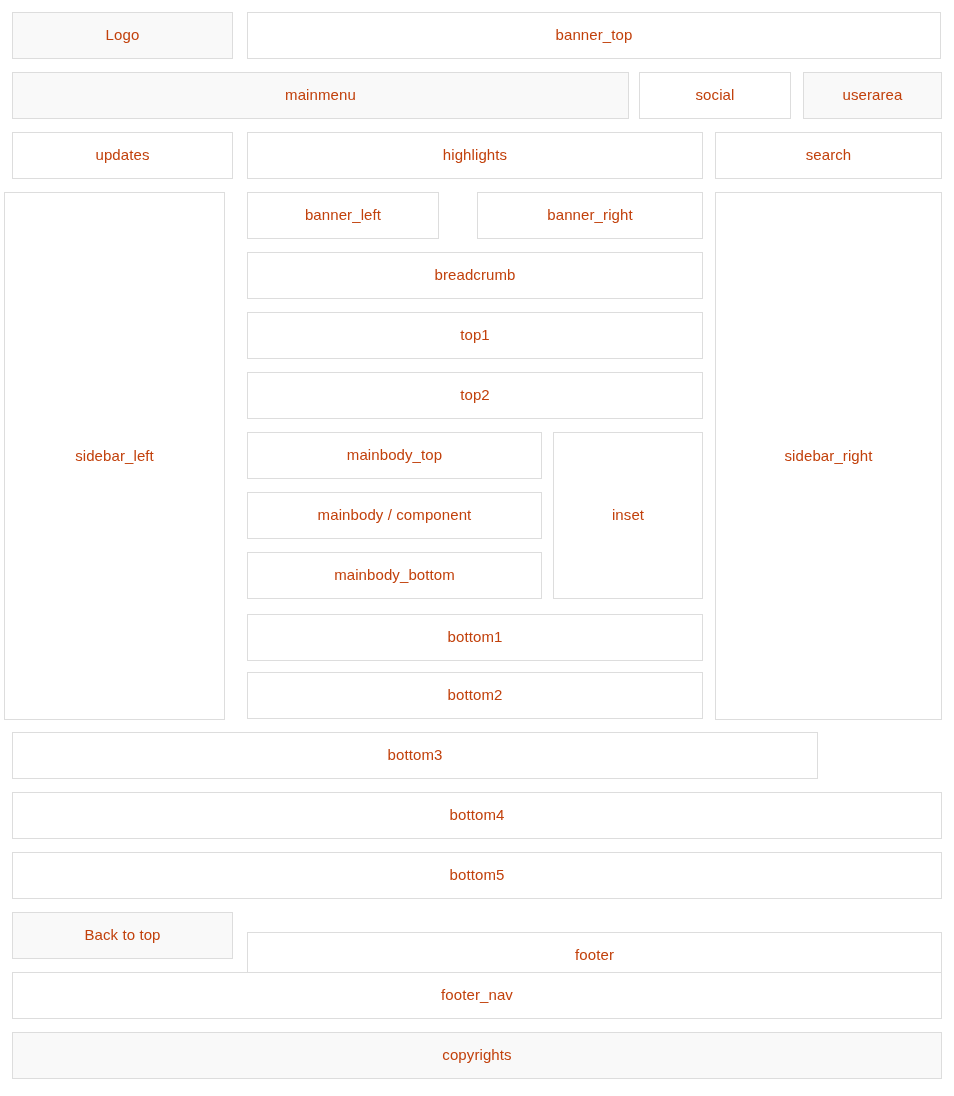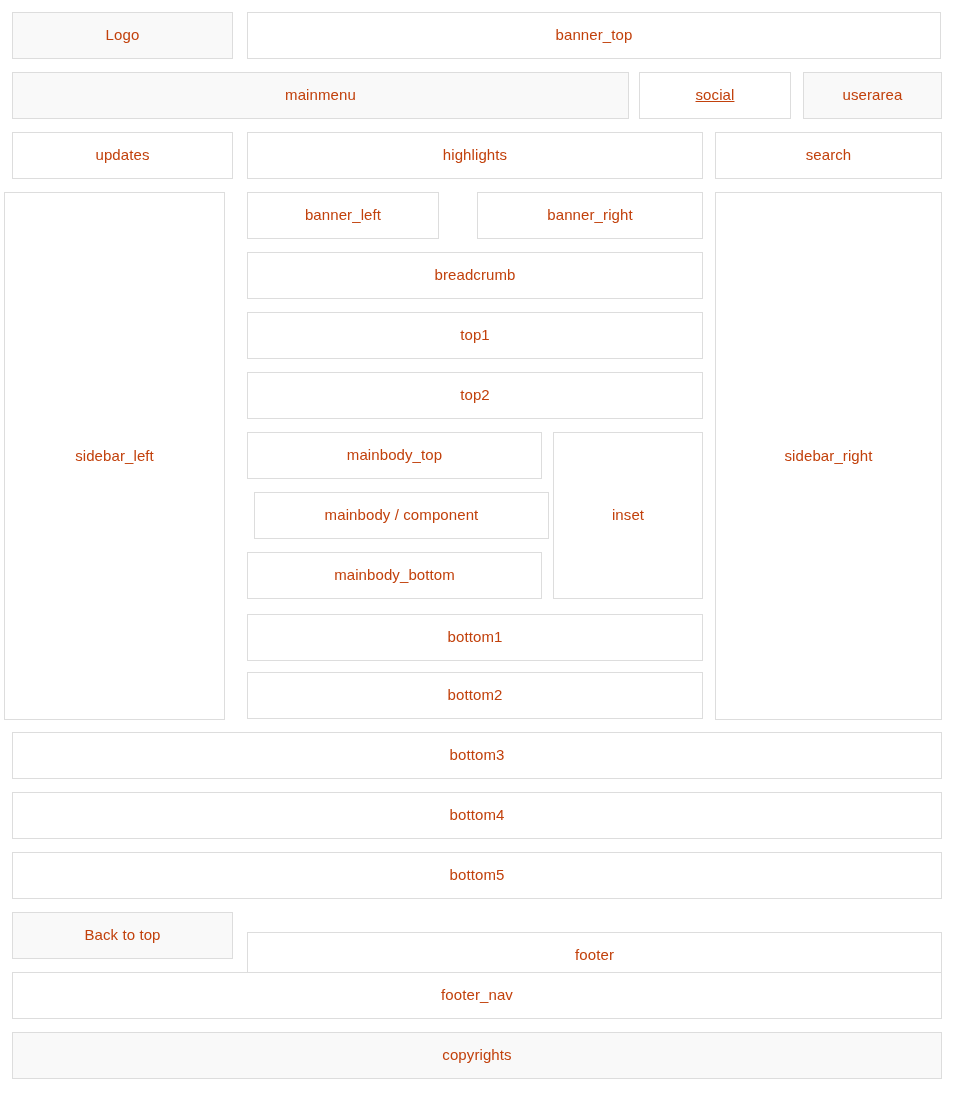--- a/index.html
+++ b/index.html
@@ -38,49 +38,49 @@
     letter-spacing: .1px;
   }
   .pos.shaded { background: #f9f9f9; }
 
   
   .p-logo        { left: 12px;  top: 12px;  width: 221px; height: 47px; }
   .p-banner-top  { left: 247px; top: 12px;  width: 694px; height: 47px; }
 
   
   .p-mainmenu    { left: 12px;  top: 72px;  width: 617px; height: 47px; }
-  .p-social      { left: 639px; top: 72px;  width: 152px; height: 47px; text-decoration: underline; }
+  .p-social      { left: 639px; top: 72px;  width: 152px; height: 47px; }
   .p-userarea    { left: 803px; top: 72px;  width: 139px; height: 47px; }
 
   
   .p-updates     { left: 12px;  top: 132px; width: 221px; height: 47px; }
   .p-highlights  { left: 247px; top: 132px; width: 456px; height: 47px; }
   .p-search      { left: 715px; top: 132px; width: 227px; height: 47px; }
 
   
   .p-sidebar-left  { left: 4px;  top: 192px; width: 221px; height: 528px; }
   .p-sidebar-right { left: 715px; top: 192px; width: 227px; height: 528px; }
 
   
   .p-banner-left   { left: 247px; top: 192px; width: 192px; height: 47px; }
   .p-banner-right  { left: 477px; top: 192px; width: 226px; height: 47px; }
   .p-breadcrumb    { left: 247px; top: 252px; width: 456px; height: 47px; }
   .p-top1          { left: 247px; top: 312px; width: 456px; height: 47px; }
   .p-top2          { left: 247px; top: 372px; width: 456px; height: 47px; }
 
   .p-mainbody-top    { left: 247px; top: 432px; width: 295px; height: 47px; }
-  .p-mainbody-comp   { left: 254px; top: 492px; width: 295px; height: 47px; }
+  .p-mainbody-comp   { left: 247px; top: 492px; width: 295px; height: 47px; }
   .p-mainbody-bottom { left: 247px; top: 552px; width: 295px; height: 47px; }
   .p-inset           { left: 553px; top: 432px; width: 150px; height: 167px; }
 
   .p-bottom1 { left: 247px; top: 614px; width: 456px; height: 47px; }
   .p-bottom2 { left: 247px; top: 672px; width: 456px; height: 47px; }
 
   
-  .p-bottom3 { left: 12px; top: 732px; width: 930px; height: 47px; }
+  .p-bottom3 { left: 12px; top: 732px; width: 806px; height: 47px; }
   .p-bottom4 { left: 12px; top: 792px; width: 930px; height: 47px; }
   .p-bottom5 { left: 12px; top: 852px; width: 930px; height: 47px; }
 
   
   .p-backtotop  { left: 12px;  top: 912px;  width: 221px; height: 47px; }
   .p-footer     { left: 247px; top: 912px;  width: 695px; height: 47px; margin-top: 20px; }
   .p-footer-nav { left: 12px;  top: 972px;  width: 930px; height: 47px; }
   .p-copyrights { left: 12px;  top: 1032px; width: 930px; height: 47px; }
 </style>
 </head>

